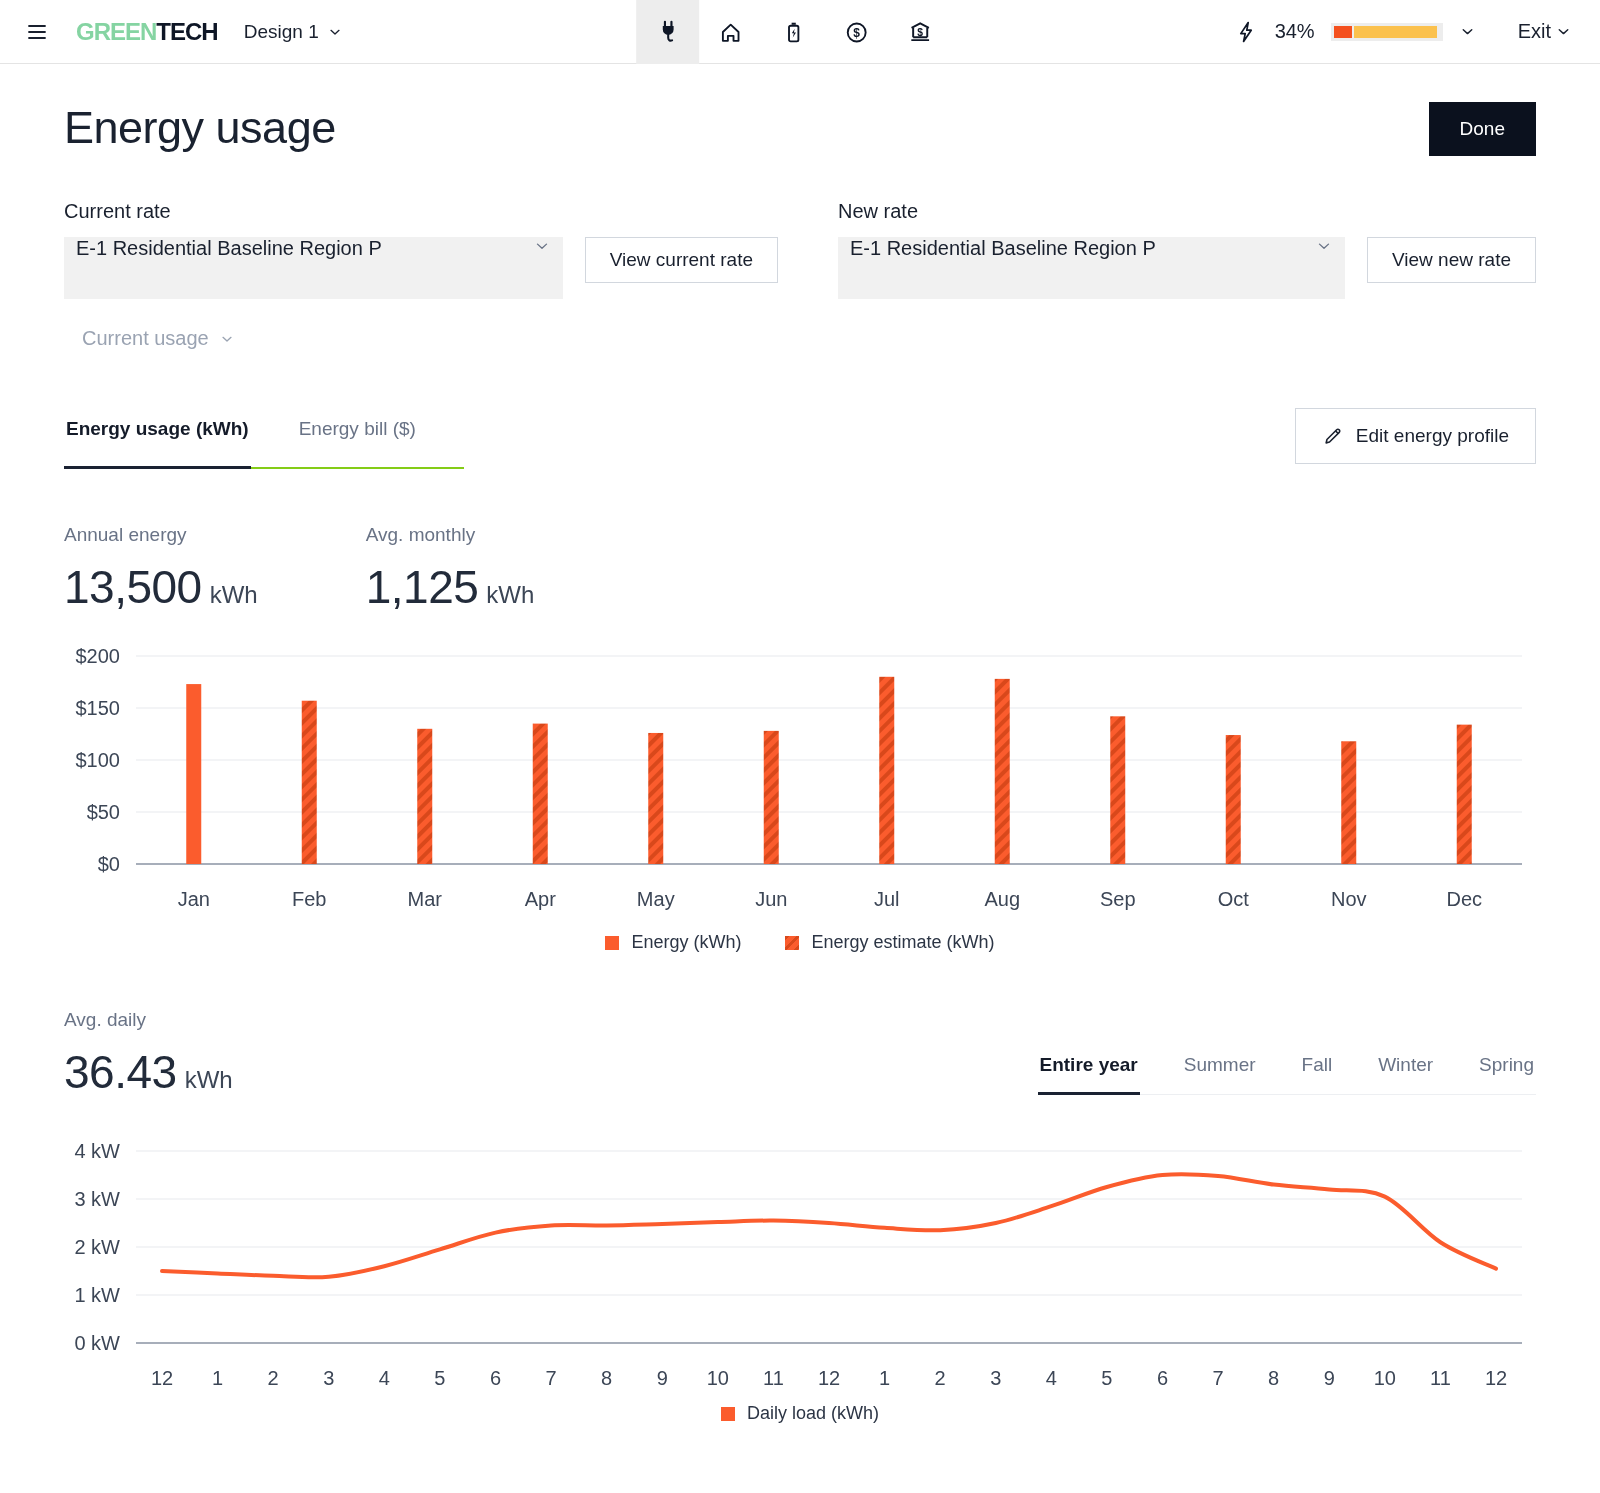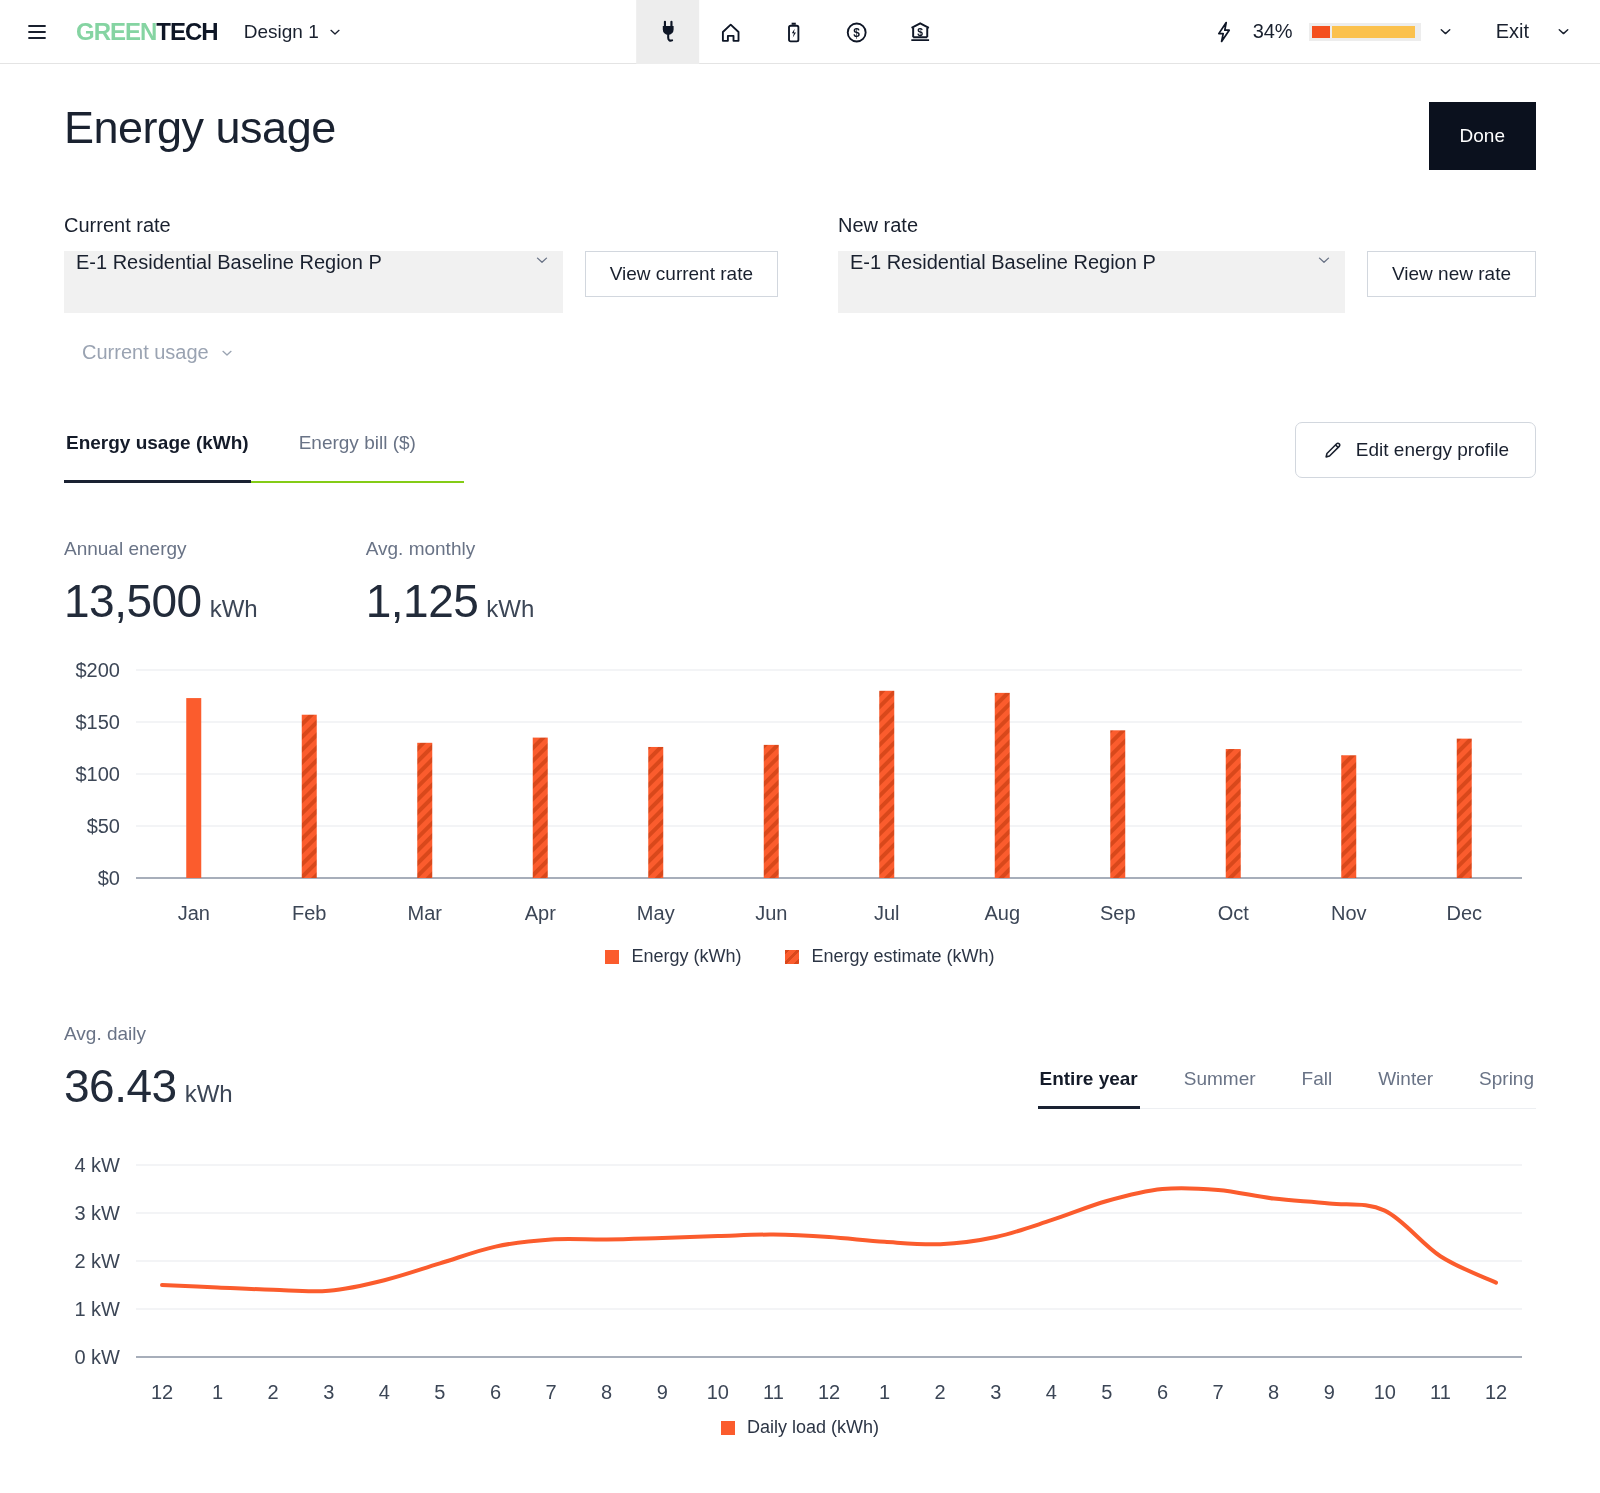--- a/index.html
+++ b/index.html
@@ -34,47 +34,47 @@
   .logo .dark{color:#0e1626;}
   .design-select{display:flex;align-items:center;gap:8px;font-size:19px;color:#19202e;cursor:pointer;}
   .toolstrip{position:absolute;left:50%;transform:translateX(-52%);height:64px;display:flex;align-items:stretch;}
   .tool{width:63px;display:flex;align-items:center;justify-content:center;cursor:pointer;}
   .tool.active{background:#ededed;}
   .hdr-right{margin-left:auto;display:flex;align-items:center;gap:16px;padding-right:28px;}
   .pct{font-size:20px;color:#19202e;}
   .charge-bar{width:112px;height:18px;background:#ededed;display:flex;align-items:center;padding:0 3px;gap:2px;}
   .charge-red{height:12px;width:17%;}
   .charge-amber{height:12px;width:79%;}
-  .exit{display:flex;align-items:center;gap:26px;font-size:20px;color:#19202e;cursor:pointer;margin-left:26px;}
+  .exit{display:flex;align-items:center;gap:4px;font-size:20px;color:#19202e;cursor:pointer;margin-left:26px;}
 
   
   main{padding:0 64px;}
   .title-row{display:flex;align-items:flex-start;justify-content:space-between;margin-top:38px;}
   h1{font-size:45px;font-weight:400;letter-spacing:-.5px;color:#1a2230;}
-  .done-btn{background:#0b111e;color:#fff;border:none;font-size:19px;padding:23px 31px;cursor:pointer;font-family:inherit;}
+  .done-btn{background:#0b111e;color:#fff;border:none;font-size:19px;padding:16px 31px;cursor:pointer;font-family:inherit;}
 
   .rates-row{display:grid;grid-template-columns:714px 1fr;column-gap:60px;margin-top:44px;}
   .rate-label{font-size:20px;color:#19202e;margin-bottom:14px;}
   .rate-controls{display:flex;gap:22px;}
   .select{
     flex:1;height:62px;background:var(--field);display:flex;align-items:flex-start;justify-content:space-between;
     padding:0 12px;font-size:20px;color:#19202e;cursor:pointer;
   }
   .outline-btn{
     background:#fff;border:1px solid var(--border);height:46px;font-size:19px;color:#19202e;
     padding:0 24px;cursor:pointer;white-space:nowrap;font-family:inherit;display:flex;align-items:center;gap:12px;
   }
   .usage-toggle{display:flex;align-items:center;gap:10px;color:var(--gray-light);font-size:20px;margin-top:28px;margin-left:18px;cursor:pointer;width:fit-content;}
 
   .tabs-row{display:flex;align-items:center;justify-content:space-between;margin-top:58px;}
   .tabs{display:flex;border-bottom:2px solid #84cc16;}
   .tab{font-size:19px;color:var(--gray);padding:0 2px 27px;margin-right:46px;position:relative;cursor:pointer;}
   .tab.active{color:#141b29;font-weight:700;}
   .tab.active::after{content:'';position:absolute;left:0;right:0;bottom:-2px;height:3px;background:#1a2232;}
-  .edit-btn{margin-bottom:14px;padding:4px 26px;height:56px;border-radius:7px;}
+  .edit-btn{margin-bottom:14px;padding:4px 26px;height:56px;}
 
   .stats-row{display:flex;gap:108px;margin-top:46px;}
   .stat-label{font-size:19px;color:var(--gray);margin-bottom:14px;}
   .stat-value{font-size:46px;color:#222b3a;letter-spacing:-.5px;}
   .stat-unit{font-size:24px;color:var(--ink-soft);margin-left:8px;}
 
   .chart{margin-top:26px;display:block;}
   .legend{display:flex;justify-content:center;gap:44px;margin-top:2px;}
   .legend-item{display:inline-flex;align-items:center;gap:12px;font-size:18px;color:#2c3545;}
   .chip{width:14px;height:14px;display:inline-block;}

